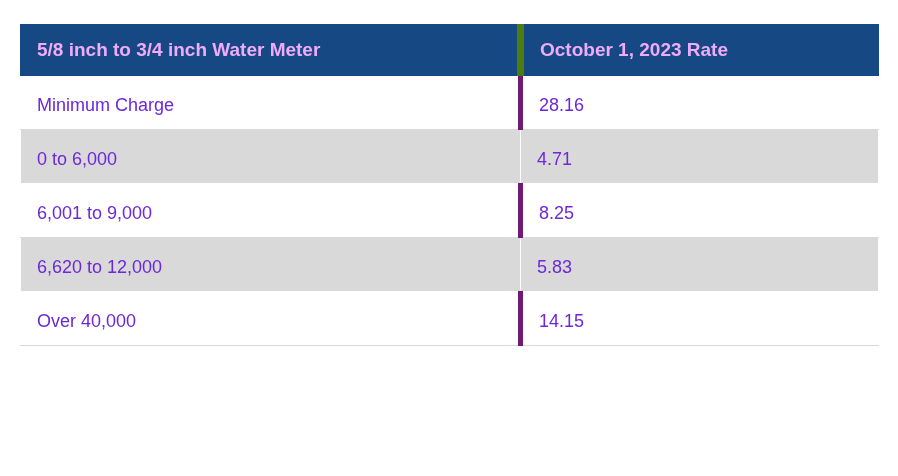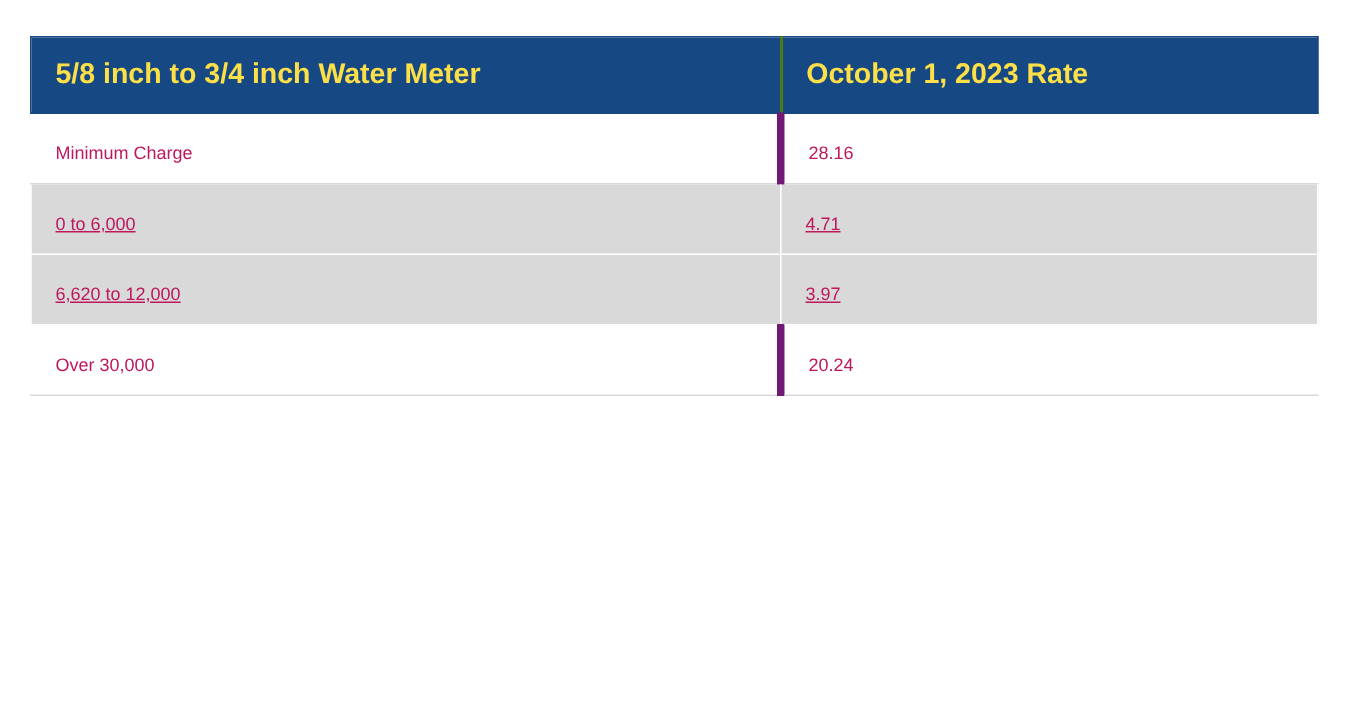--- a/index.html
+++ b/index.html
@@ -25,44 +25,43 @@
     width: 858px;
     border-collapse: collapse;
     table-layout: fixed;
     font-size: 19px;
   }
   table.rate-table col.col-desc { width: 500px; }
   table.rate-table col.col-rate { width: 358px; }
 
   thead th {
     background: #164883;
-    color: #fde047;
+    color: #f0abfc;
     font-weight: bold;
     font-size: 19px;
     text-align: left;
     padding: 14px 14px 14px 16px;
     border: 1px solid #164883;
     white-space: nowrap;
   }
   thead th.rate-head {
-    border-left: 2px solid #4d7c0f;
+    border-left: 7px solid #4d7c0f;
   }
   tbody td {
     padding: 19px 14px 13px 16px;
-    font-size: 12px;
-    color: #be185d;
+    font-size: 18px;
+    color: #6d28d9;
     border-left: 1px solid #ffffff;
     border-right: 1px solid #ffffff;
     border-bottom: 1px solid #ffffff;
     background: #ffffff;
     white-space: nowrap;
   }
   tbody tr.odd-row td {
     background: #d9d9d9;
-    text-decoration: underline;
   }
   tbody td.cell-rate {
     border-left: 5px solid #701a75;
   }
   tbody tr.odd-row td.cell-rate {
     border-left: 1px solid #ffffff;
   }
   tbody tr td.cell-desc {
     border-left: 1px solid #ffffff;
   }
@@ -87,23 +86,27 @@
     </thead>
     <tbody>
       <tr>
         <td class="cell-desc">Minimum Charge</td>
         <td class="cell-rate">28.16</td>
       </tr>
       <tr class="odd-row">
         <td class="cell-desc">0 to 6,000</td>
         <td class="cell-rate">4.71</td>
       </tr>
+      <tr>
+        <td class="cell-desc">6,001 to 9,000</td>
+        <td class="cell-rate">8.25</td>
+      </tr>
       <tr class="odd-row">
         <td class="cell-desc">6,620 to 12,000</td>
-        <td class="cell-rate">3.97</td>
+        <td class="cell-rate">5.83</td>
       </tr>
       <tr>
-        <td class="cell-desc">Over 30,000</td>
-        <td class="cell-rate">20.24</td>
+        <td class="cell-desc">Over 40,000</td>
+        <td class="cell-rate">14.15</td>
       </tr>
     </tbody>
   </table>
 </div>
 
 </body></html>

